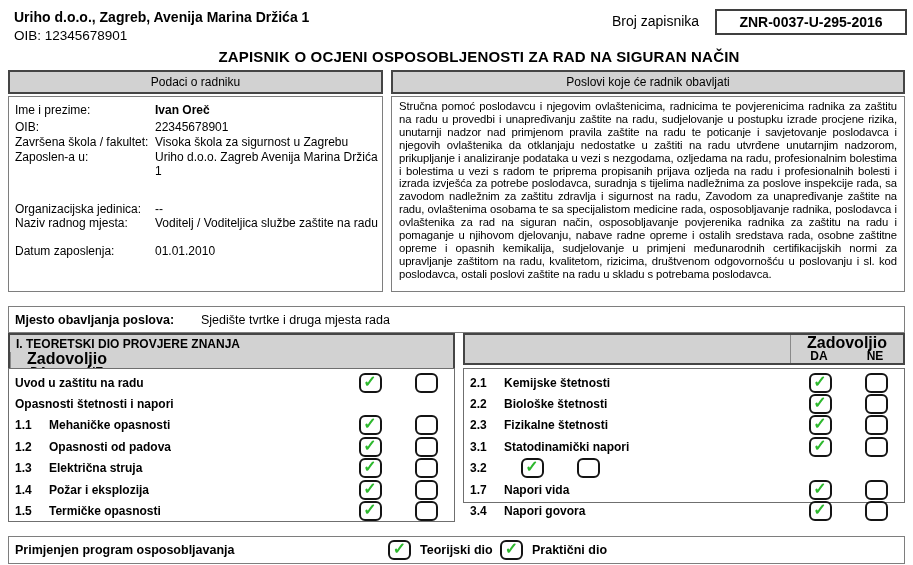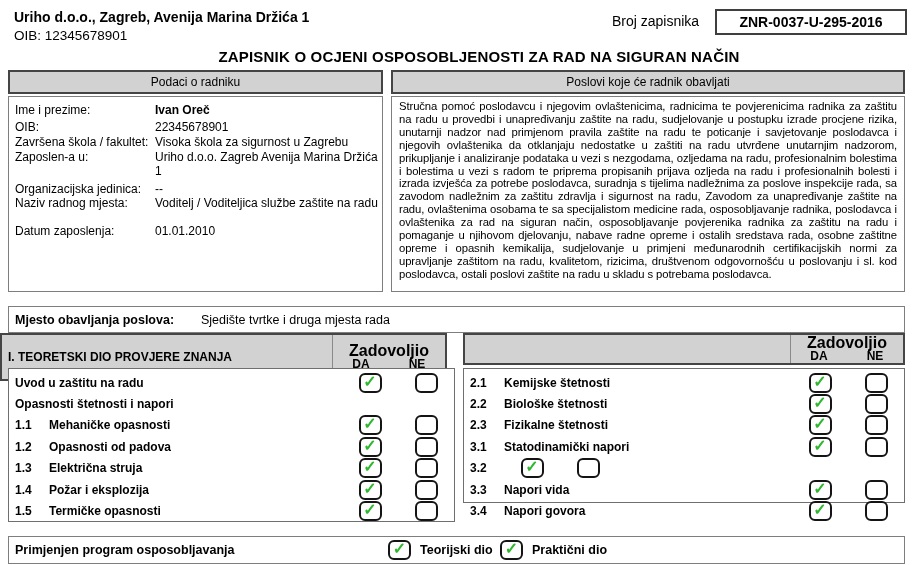--- a/index.html
+++ b/index.html
@@ -37,39 +37,39 @@
   #worker-body { left:8px; top:96px; width:375px; height:196px; padding:0 0 0 6px; }
   #jobs-body   { left:391px; top:96px; width:514px; height:196px; padding:3px 7px; text-align:justify;
                  font-size:11.3px; line-height:12.9px; letter-spacing:-0.1px; }
 
   .f-row { display:flex; align-items:flex-start; font-size:12px; }
   .f-label { width:140px; flex:none; }
   .f-value { width:224px; flex:none; }
   .bold { font-weight:bold; }
   .nowrap { white-space:nowrap; }
   .mt6{margin-top:6px;} .mt3{margin-top:3px;} .mt1{margin-top:1px;}
-  .mt8{margin-top:4px;} .mt14{margin-top:14px;} .mt0{margin-top:0;}
+  .mt8{margin-top:24px;} .mt14{margin-top:14px;} .mt0{margin-top:0;}
 
   
   .wide-row {
     left:8px; width:897px; border:1.5px solid #7e7e7e; box-sizing:border-box;
     display:flex; align-items:center; background:#fff;margin-top:7px;
   }
   #location-row { top:299px; height:27px; padding-left:6px; font-size:12.5px; }
   #location-row .f-label { width:186px; font-weight:bold; }
   #program-row  { top:529px; height:28px; padding-left:6px; font-size:12.5px; position:absolute; }
   #program-row .prog-label { font-weight:bold; }
   .prog-item-label { font-weight:bold; font-size:12.5px; }
 
   
   .t-hdr {
     background:#d2d2d2; border:2px solid #454545; box-sizing:border-box;
     display:flex; align-items:stretch;
   }
-  #theory-hdr  { left:0;  top:333px; width:447px; height:48px; }
+  #theory-hdr  { left:8px;  top:333px; width:447px; height:48px;flex-direction:column; }
   #hazards-hdr { left:463px; top:333px; width:442px; height:32px; }
   .t-hdr-title { flex:1; display:flex; align-items:center; padding-left:6px;
                  font-weight:bold; font-size:12px; }
   .t-hdr-right { width:112px; border-left:1px solid #8a8a8a; display:flex;
                  flex-direction:column; justify-content:center; }
   .t-hdr-sat { text-align:center; font-weight:bold; font-size:16px; line-height:13px; }
   .t-hdr-dane { display:flex; }
   .t-hdr-dane span { width:56px; text-align:center; font-weight:bold; font-size:12px; line-height:14px; }
 
   .t-body { border:1.5px solid #6f6f6f; box-sizing:border-box; background:#fff; padding-top:3px; }
@@ -273,21 +273,21 @@
   <div class="t-row">
     <span class="t-num">3.2</span>
     <span class="cb-cell">
         <span class="cb checked"></span>
       </span>
     <span class="cb-cell">
         <span class="cb"></span>
       </span>
   </div>
   <div class="t-row">
-    <span class="t-num">3.3</span>
+    <span class="t-num">1.7</span>
     <span class="t-lbl">Napori vida</span>
     <span class="cb-cell">
         <span class="cb checked"></span>
       </span>
     <span class="cb-cell">
         <span class="cb"></span>
       </span>
   </div>
   <div class="t-row">
     <span class="t-num">3.4</span>

